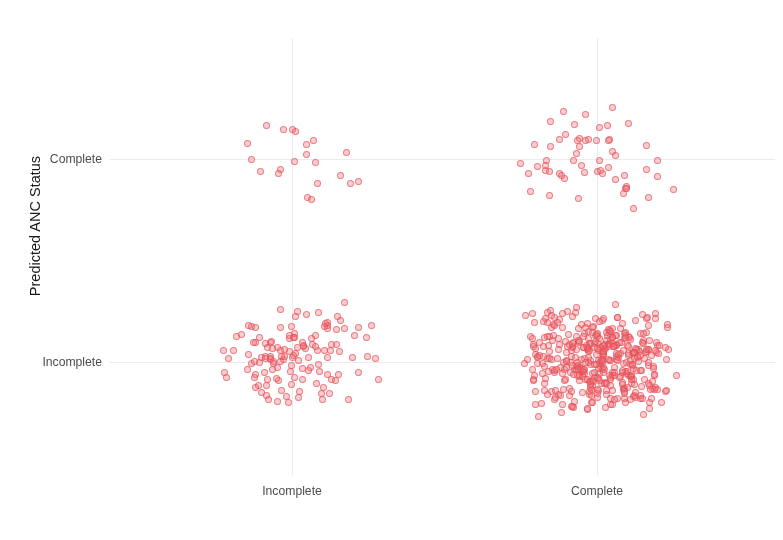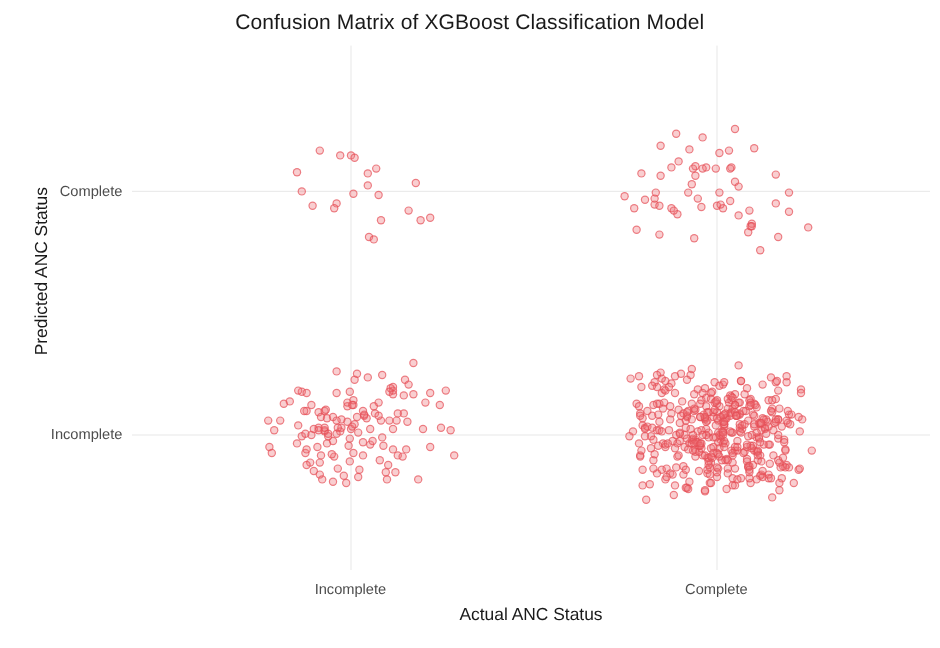--- a/index.html
+++ b/index.html
@@ -106,21 +106,20 @@
     color: #1a1a1a;
     transform: rotate(-90deg);
     white-space: nowrap;
   }
 </style>
 </head>
 <body>
 
 <div id="plot-root">
 
-  <div id="chart-title">Confusion Matrix of XGBoost Classification Model</div>
 
   <div id="panel">
     <div class="gridline-major-v" style="left:182px;"></div>
     <div class="gridline-major-v" style="left:487px;"></div>
     <div class="gridline-major-h" style="top:121px;"></div>
     <div class="gridline-major-h" style="top:324px;"></div>
     <div id="points-layer">
         <div class="pt" style="left: 182.3px; top: 319.7px;"></div>
         <div class="pt" style="left: 188.2px; top: 359px;"></div>
         <div class="pt" style="left: 193.5px; top: 308.2px;"></div>
@@ -752,16 +751,15 @@
         <div class="pt" style="left: 489.1px; top: 122.7px;"></div>
       </div>
   </div>
 
   <div class="axis-tick-label y-tick" style="top:159px;">Complete</div>
   <div class="axis-tick-label y-tick" style="top:362px;">Incomplete</div>
 
   <div class="axis-tick-label x-tick" style="left:292px;">Incomplete</div>
   <div class="axis-tick-label x-tick" style="left:597px;">Complete</div>
 
-  <div id="x-axis-title">Actual ANC Status</div>
   <div id="y-axis-title">Predicted ANC Status</div>
 
 </div>
 
 </body></html>

